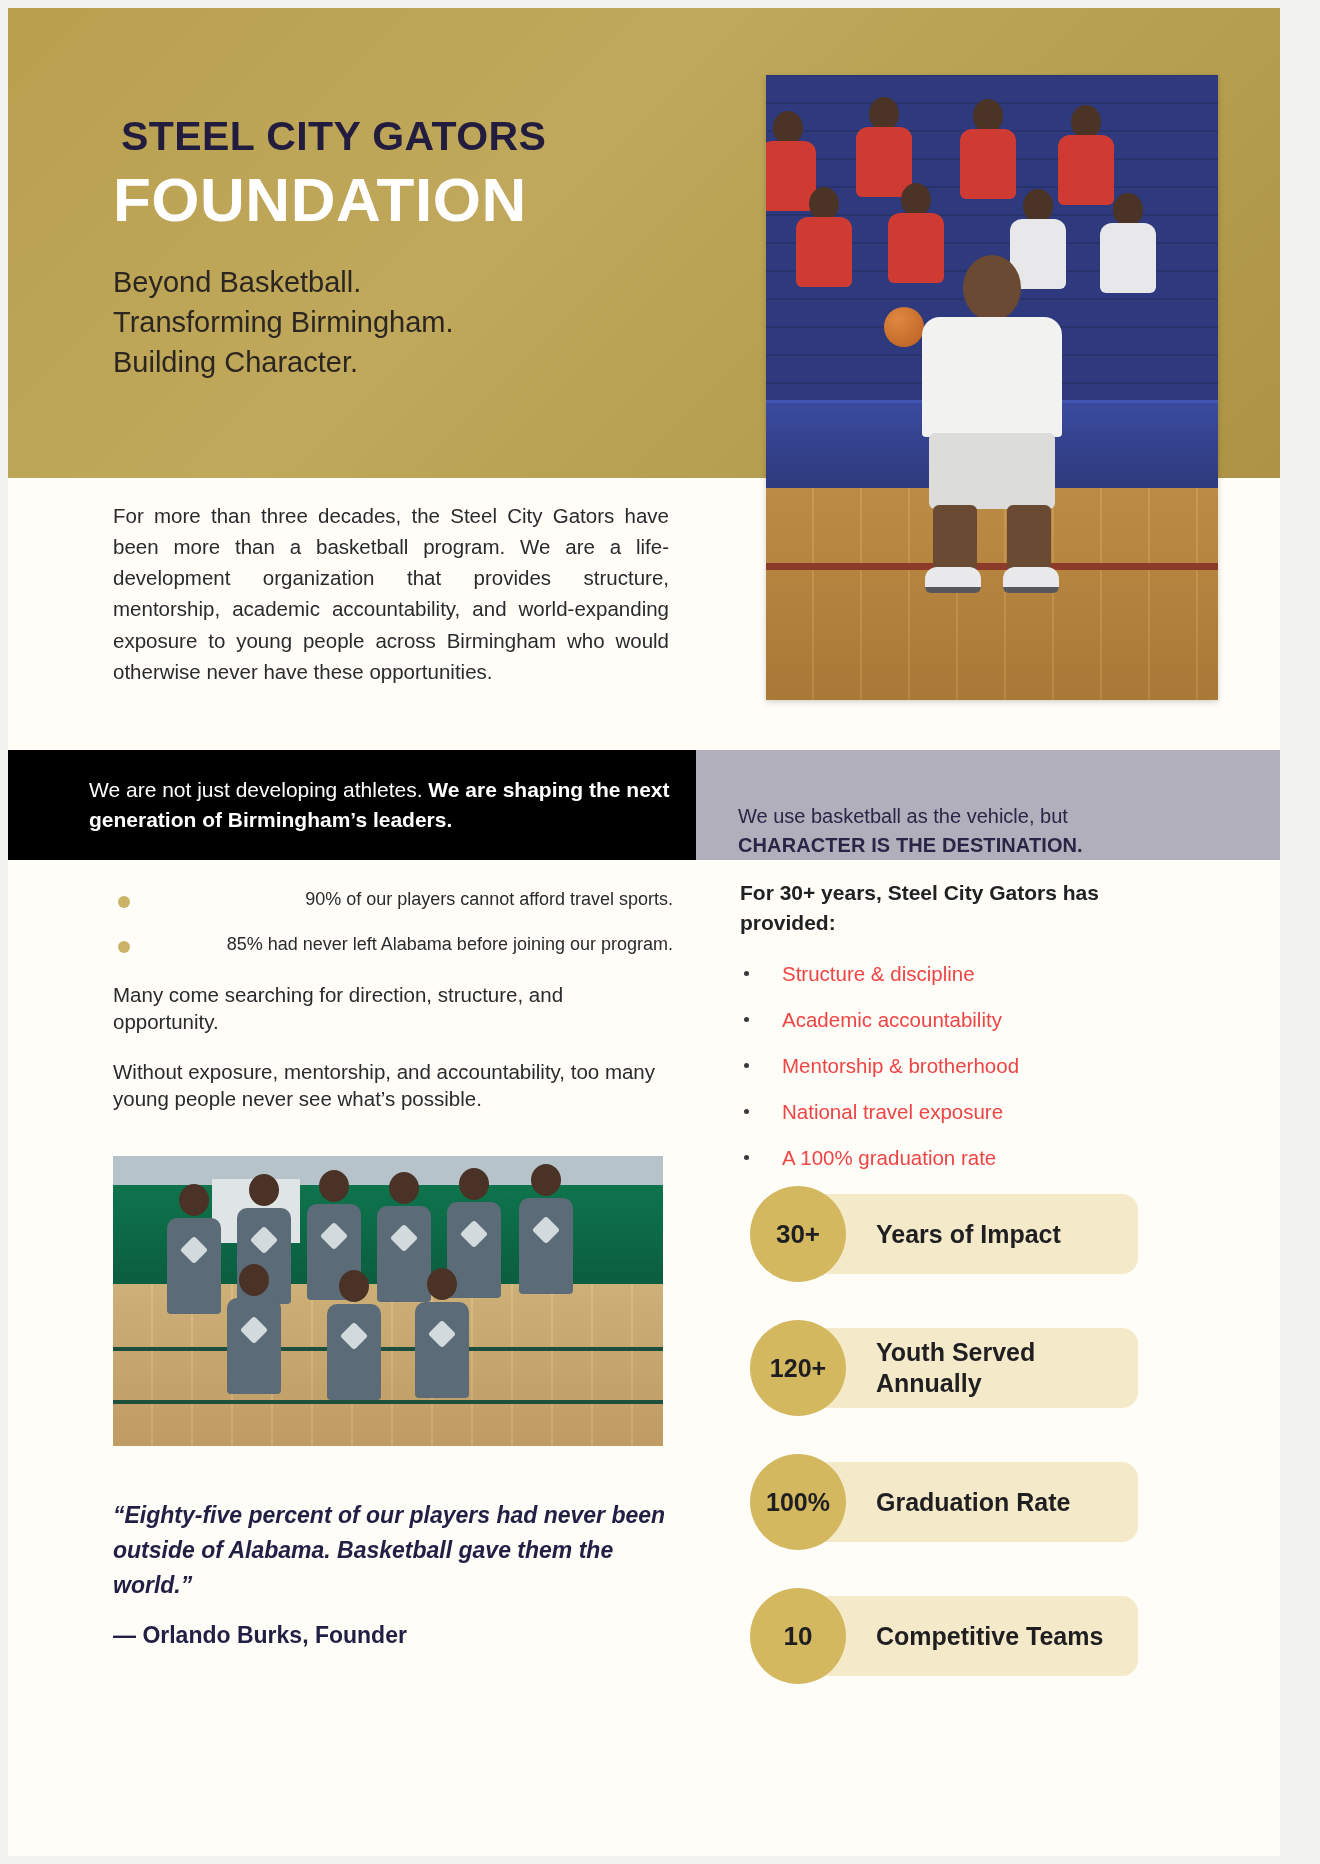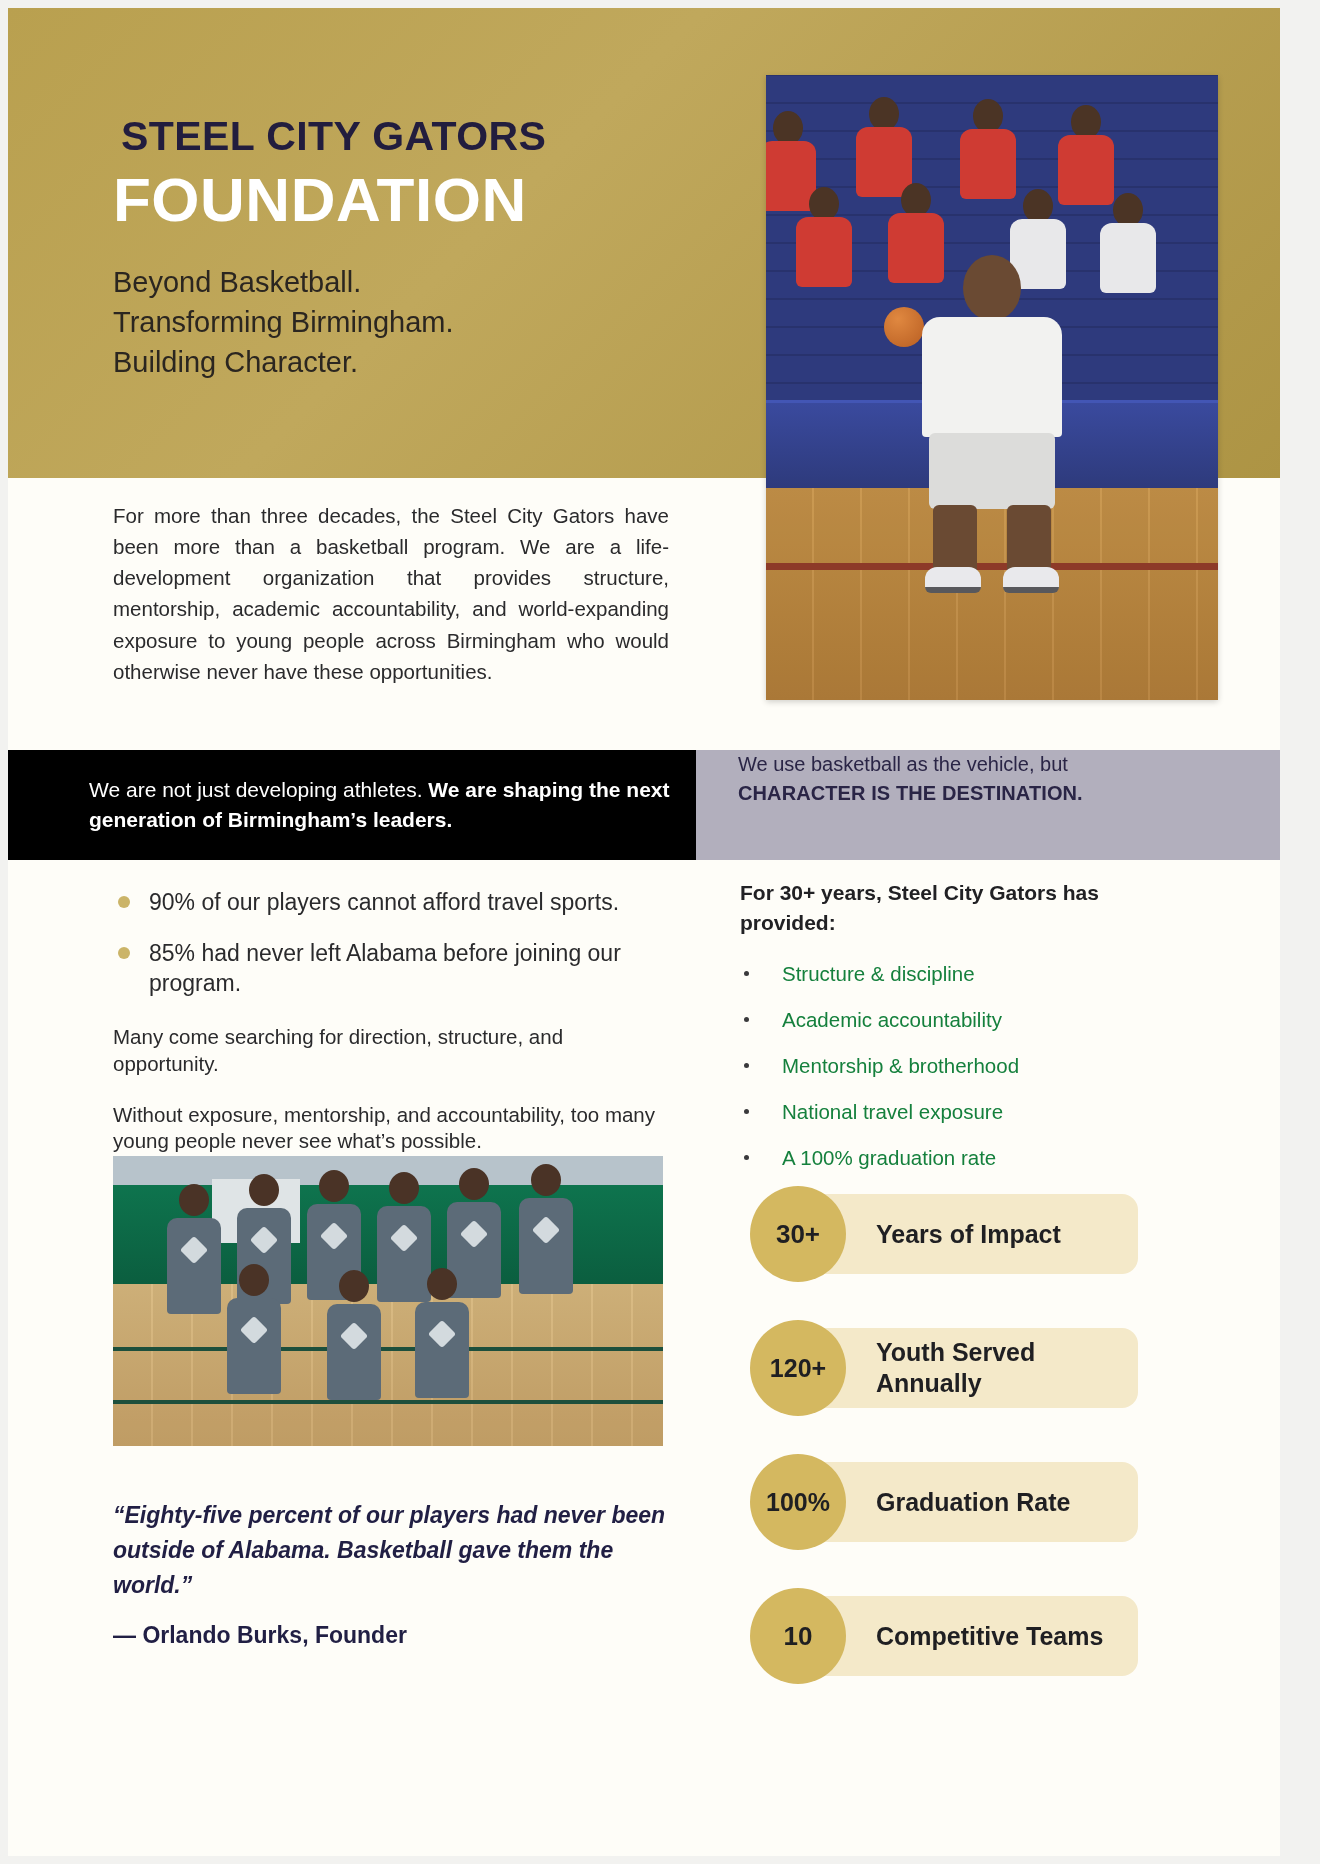--- a/index.html
+++ b/index.html
@@ -151,21 +151,21 @@
     color: #ffffff;
     font-size: 21px;
     line-height: 1.42;
   }
   .banner-dark b { font-weight: bold; }
 
   .banner-gray {
     flex: 1;
     background: #b2afbd;
     display: flex;
-    align-items: flex-start;
+    align-items: flex-end;
     padding-left: 42px;
     padding-right: 20px;
   }
   .banner-gray p {
     color: #2a2546;
     font-size: 20px;
     line-height: 1.45;
   }
   .banner-gray b { font-weight: bold; letter-spacing: 0.1px; }
 
@@ -175,23 +175,24 @@
     left: 105px;
     top: 880px;
     width: 560px;
   }
 
   .stat-bullets { list-style: none; margin-bottom: 26px; }
   .stat-bullets li {
     position: relative;
     padding-left: 36px;
     margin-bottom: 22px;
-    font-size: 23px;
+    font-size: 18px;
     line-height: 1.28;
     color: #2a2a2c;
+    text-align: right;
   }
   .stat-bullets li .dot {
     position: absolute;
     left: 5px; top: 8px;
     width: 12px; height: 12px;
     border-radius: 50%;
     background: #cbb468;
   }
 
   .para {
@@ -277,21 +278,21 @@
     line-height: 1.42;
     color: #212124;
     margin-bottom: 24px;
   }
   .check-list { list-style: none; }
   .check-list li {
     position: relative;
     padding-left: 42px;
     margin-bottom: 22px;
     font-size: 20.5px;
-    color: #15803d;
+    color: #ef4444;
   }
   .check-list li .sq {
     position: absolute;
     left: 4px; top: 9px;
     width: 5px; height: 5px;
     border-radius: 50%;
     background: #3a3a3c;
   }
 
   

